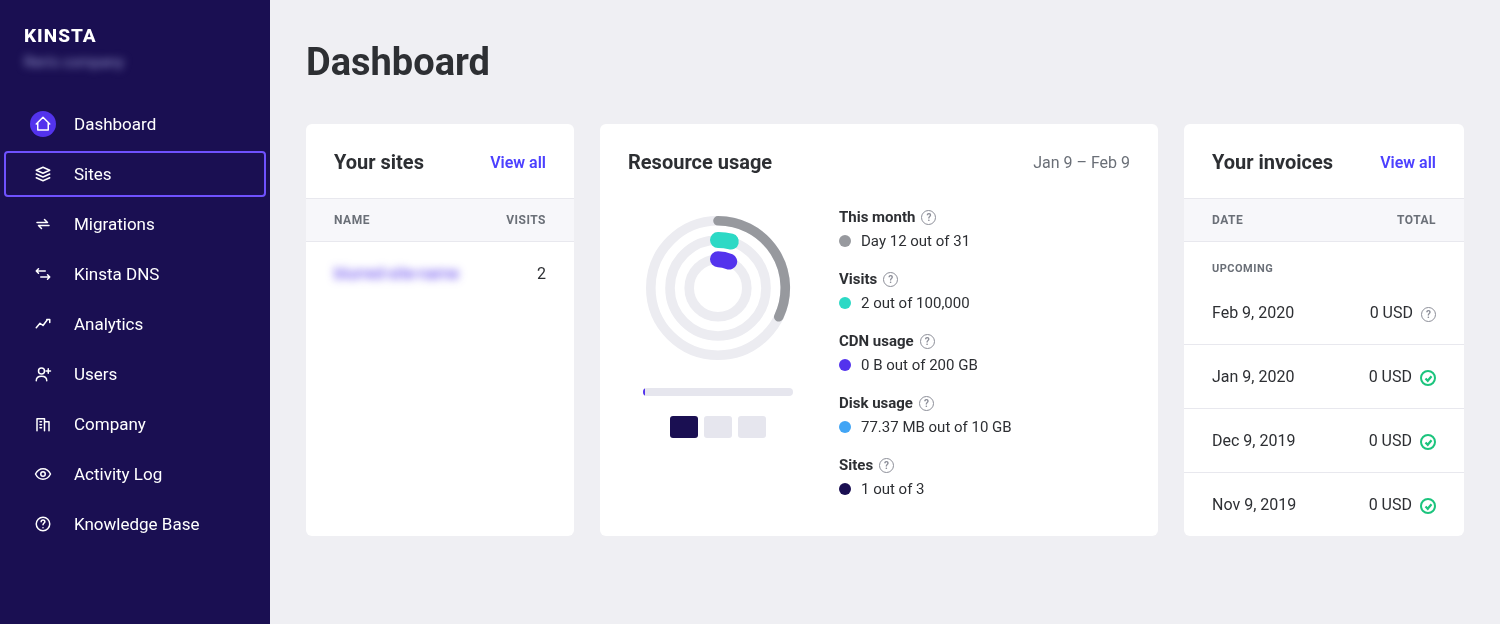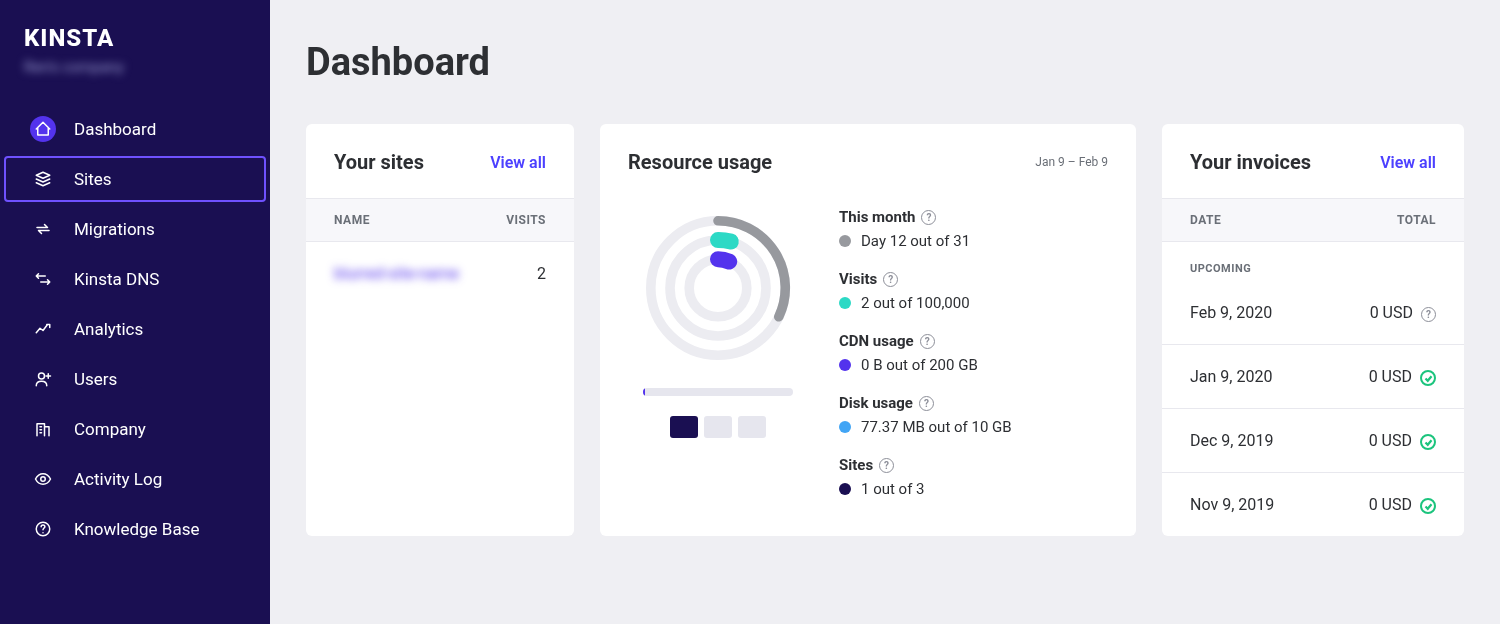--- a/index.html
+++ b/index.html
@@ -14,40 +14,40 @@
     --grey-text:#6a6f77;
     --text:#2d2f33;
     --card:#ffffff;
     --card-border:#e8e8ee;
     --link:#4c40ff;
   }
   *{box-sizing:border-box;}
   body{margin:0;font-family:-apple-system,BlinkMacSystemFont,"Segoe UI",Roboto,Arial,sans-serif;background:var(--grey-bg);color:var(--text);}
   .app{display:flex;min-height:624px;}
   .sidebar{width:270px;background:var(--navy);color:#fff;padding:24px 0 24px 0;flex-shrink:0;}
-  .logo{font-weight:800;letter-spacing:1px;font-size:24px;padding:0 24px 6px 24px;}
+  .logo{font-weight:800;letter-spacing:1px;font-size:19px;padding:0 24px 6px 24px;}
   .company{padding:0 24px;font-size:15px;color:#9a9bd0;filter:blur(4px);}
   .nav{margin-top:30px;display:flex;flex-direction:column;gap:4px;}
   .nav-item{display:flex;align-items:center;gap:18px;padding:0 24px;height:46px;font-size:17px;cursor:pointer;border:2px solid transparent;margin:0 4px;border-radius:4px;}
   .nav-item.active .nav-icon-wrap{background:var(--purple);}
   .nav-item.outlined{border:2px solid var(--purple-light);}
   .nav-icon-wrap{width:26px;height:26px;border-radius:50%;display:flex;align-items:center;justify-content:center;flex-shrink:0;}
   .nav-icon{width:18px;height:18px;display:flex;align-items:center;justify-content:center;}
   .nav-icon svg{width:18px;height:18px;stroke:#fff;fill:none;stroke-width:2;stroke-linecap:round;stroke-linejoin:round;}
   .main{flex:1;padding:40px 36px;overflow:hidden;}
   .page-title{font-size:38px;font-weight:700;margin:0 0 40px 0;}
   .cards{display:flex;gap:26px;align-items:stretch;}
   .card{background:var(--card);border-radius:6px;padding:0;overflow:hidden;display:flex;flex-direction:column;}
   .card.sites{width:268px;}
   .card.usage{flex:1;min-width:460px;}
-  .card.invoices{width:302px;}
+  .card.invoices{width:280px;}
   .card-head{display:flex;align-items:center;justify-content:space-between;padding:26px 28px 24px 28px;}
   .card-title{font-size:20px;font-weight:700;}
   .card-link{color:var(--link);font-weight:600;font-size:16px;text-decoration:none;cursor:pointer;}
-  .card-sub{color:var(--grey-text);font-size:12px;}
+  .card-sub{color:var(--grey-text);font-size:16px;}
   .thead{display:flex;justify-content:space-between;padding:14px 28px;background:#f7f7fa;border-top:1px solid var(--card-border);border-bottom:1px solid var(--card-border);font-size:12px;font-weight:700;letter-spacing:0.5px;color:var(--grey-text);}
   .trow{display:flex;justify-content:space-between;align-items:center;padding:22px 28px;border-bottom:1px solid var(--card-border);}
   .trow:last-child{border-bottom:none;}
   .blur{filter:blur(4px);color:var(--purple);}
   
   .usage-body{display:flex;gap:31px;padding:10px 28px 28px 28px;align-items:flex-start;}
   .donut-area{width:180px;display:flex;flex-direction:column;align-items:center;gap:20px;}
   .donut{width:160px;height:160px;position:relative;}
   .donut svg{width:100%;height:100%;}
   .progress-bar{width:150px;height:8px;background:#e6e6ee;border-radius:4px;overflow:hidden;}

